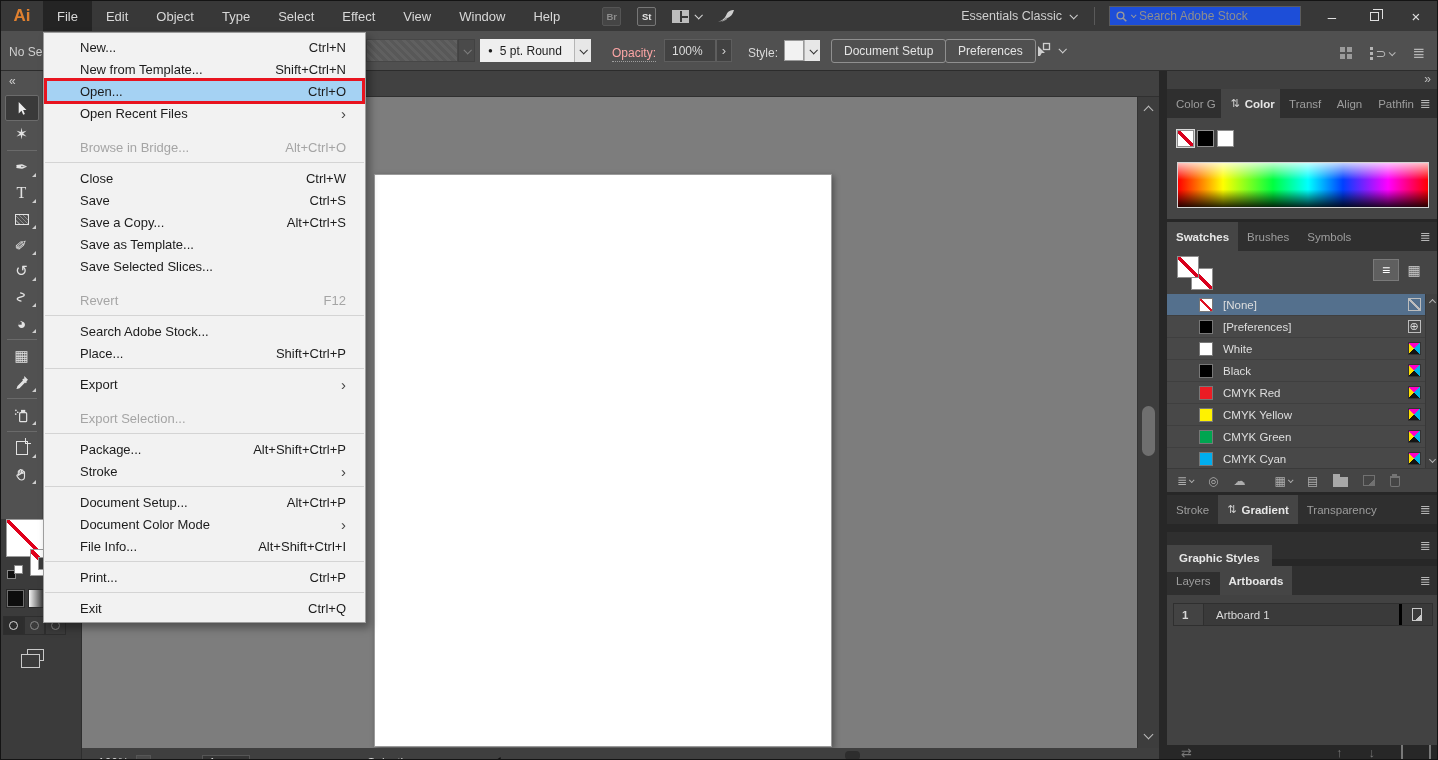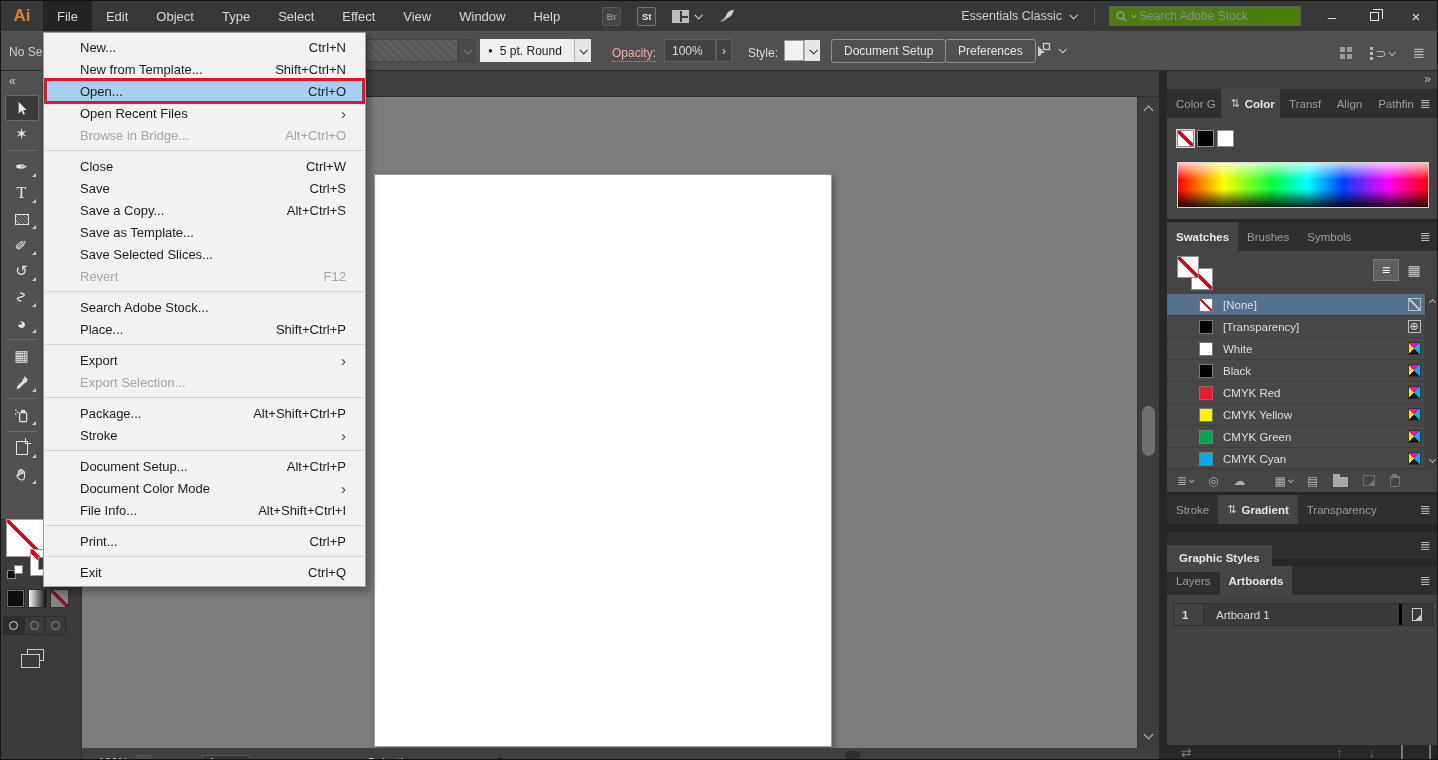--- a/index.html
+++ b/index.html
@@ -21,21 +21,21 @@
   .badge.dim  { color:#8d8d8d; background:#454545; border:1px solid #555; }
   .badge.lit  { color:#e3e3e3; background:#3f3f3f; border:1px solid #777; }
   .layout-icon { width:17px; height:13px; border:1px solid #bdbdbd; position:relative; background:#bdbdbd; }
   .layout-icon::before { content:''; position:absolute; left:7px; top:0; bottom:0; width:2px; background:#383838; }
   .layout-icon::after  { content:''; position:absolute; left:9px; top:5px; right:0; height:2px; background:#383838; }
   .chev { display:inline-block; width:6px; height:6px; border-right:1.5px solid currentColor;
           border-bottom:1.5px solid currentColor; transform:rotate(45deg) translateY(-1px); }
   .tb-right { margin-left:auto; display:flex; align-items:center; height:100%; }
   .workspace { display:flex; align-items:center; gap:8px; font-size:12.5px; color:#cfcfcf; padding:0 14px; }
   .tb-sep { width:1px; height:18px; background:#5a5a5a; margin:0 4px; }
-  .searchbox { width:192px; height:20px; background:#4d7c0f; border:1px solid #5c5c5c;
+  .searchbox { width:192px; height:20px; background:#1d4ed8; border:1px solid #5c5c5c;
                display:flex; align-items:center; padding:0 6px; gap:4px; margin:0 10px; }
   .search-input { flex:1; background:transparent; border:none; outline:none; color:#cfcfcf;
                   font-size:12px; font-family:inherit; }
   .search-input::placeholder { color:#8e8e8e; }
   .win-btns { display:flex; height:100%; }
   .win-btn { width:42px; display:flex; align-items:center; justify-content:center;
              font-size:15px; color:#e0e0e0; }
   .restore-glyph { width:9px; height:9px; border:1px solid #e0e0e0; position:relative; }
   .restore-glyph::before { content:''; position:absolute; left:2px; top:-4px; width:9px; height:9px;
              border-top:1px solid #e0e0e0; border-right:1px solid #e0e0e0; }
@@ -216,21 +216,21 @@
   .ab-footer-row { display:flex; align-items:center; gap:26px; color:#787878; font-size:13px; padding-left:6px; }
 
   
   .file-menu { position:absolute; left:42px; top:31px; width:323px; background:#f2f2f2;
                border:1px solid #9e9e9e; box-shadow:4px 5px 8px rgba(0,0,0,.35); z-index:50;
                padding:3px 0; color:#1c1c1c; font-size:13px; }
   .mi { position:relative; height:22px; display:flex; align-items:center; padding:0 19px 0 36px; }
   .mi-label { white-space:nowrap; }
   .mi-short { margin-left:auto; white-space:nowrap; }
   .mi-sub { margin-left:auto; font-size:15px; color:#444; }
-  .mi.disabled { color:#a5a5a5; }
+  .mi.disabled { color:#a5a5a5;margin-top:12px; }
   .mi.hl { background:#a5d2f3; }
   .annot { position:absolute; left:0px; right:0px; top:-2px; bottom:-2px; border:3px solid #e8141f;
            pointer-events:none; z-index:5; }
   .msep { height:1px; background:#d4d4d4; margin:4px 1px; }
 </style>
 </head>
 <body>
 
 <div class="app">
 
@@ -524,21 +524,21 @@
       <div class="sw-list">
         <div class="sw-row selected">
           <span class="sw-chip" style="background:linear-gradient(to top right,#ffffff 43%,#dd1122 43%,#dd1122 57%,#ffffff 57%)"></span>
           <span>[None]</span>
           <span class="sw-right">
               <span class="noneslash-icon"></span>
             </span>
         </div>
         <div class="sw-row">
           <span class="sw-chip" style="background:#000000"></span>
-          <span>[Transparency]</span>
+          <span>[Preferences]</span>
           <span class="sw-right">
               <span class="reg-icon">⊕</span>
             </span>
         </div>
         <div class="sw-row">
           <span class="sw-chip" style="background:#ffffff"></span>
           <span>White</span>
           <span class="sw-right">
               <span class="cmyk-icon"></span>
             </span>

